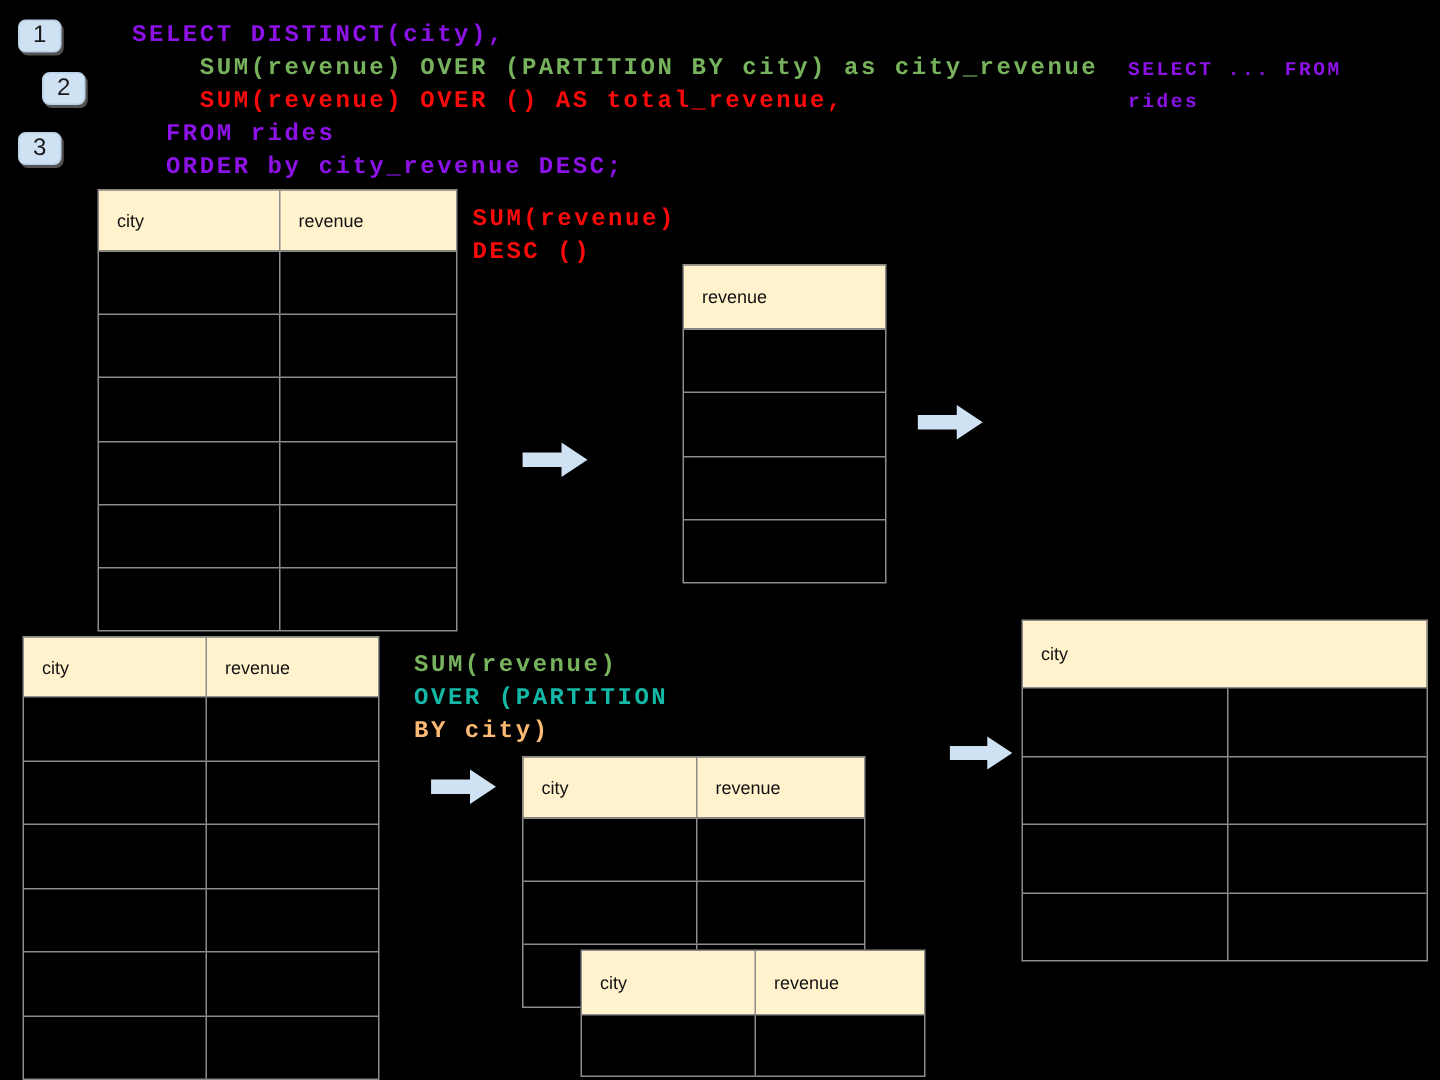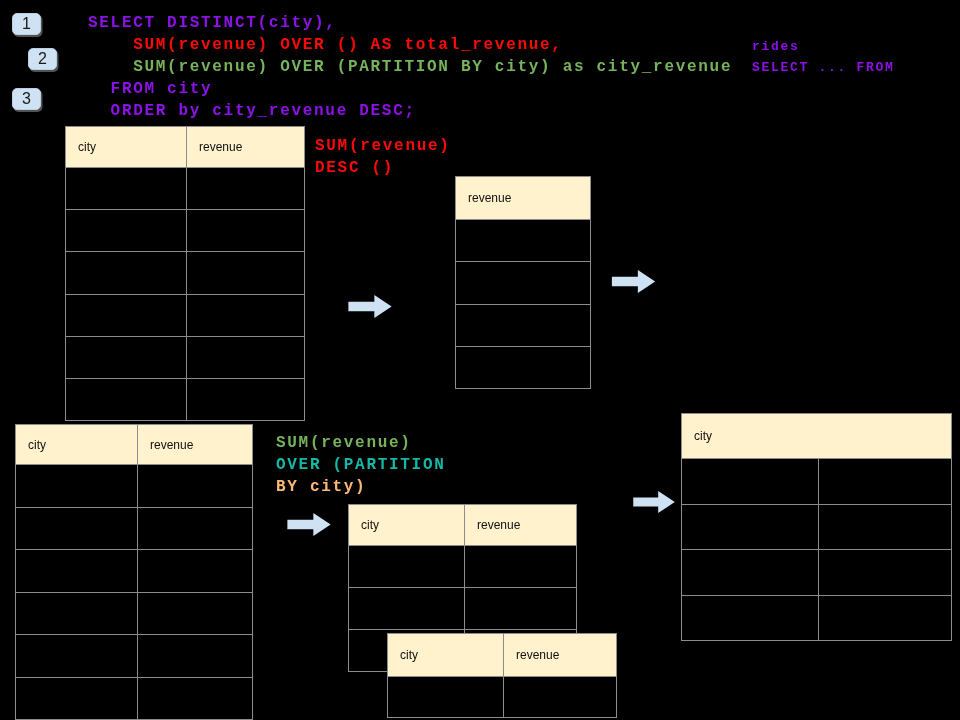--- a/index.html
+++ b/index.html
@@ -81,29 +81,29 @@
   </div>
   <div class="badge" style="left:28px;top:48px;">
     <span>2</span>
   </div>
   <div class="badge" style="left:12px;top:88px;">
     <span>3</span>
   </div>
 
   <div class="code" style="left:88px;top:12px;">
     <div class="sql-line" style="color: rgb(141, 18, 232);">SELECT DISTINCT(city),</div>
+    <div class="sql-line" style="color: rgb(119, 178, 92);">    SUM(revenue) OVER (PARTITION BY city) as city_revenue</div>
     <div class="sql-line" style="color: rgb(251, 10, 10);">    SUM(revenue) OVER () AS total_revenue,</div>
-    <div class="sql-line" style="color: rgb(119, 178, 92);">    SUM(revenue) OVER (PARTITION BY city) as city_revenue</div>
-    <div class="sql-line" style="color: rgb(141, 18, 232);">  FROM city</div>
+    <div class="sql-line" style="color: rgb(141, 18, 232);">  FROM rides</div>
     <div class="sql-line" style="color: rgb(141, 18, 232);">  ORDER by city_revenue DESC;</div>
   </div>
 
   <div class="code small" style="left:752px;top:36px;">
+    <div class="sql-line" style="color: rgb(141, 18, 232);">SELECT ... FROM</div>
     <div class="sql-line" style="color: rgb(141, 18, 232);">rides</div>
-    <div class="sql-line" style="color: rgb(141, 18, 232);">SELECT ... FROM</div>
   </div>
 
   <div class="code" style="left:315px;top:135px;">
     <div class="sql-line" style="color: rgb(251, 10, 10);">SUM(revenue)</div>
     <div class="sql-line" style="color: rgb(251, 10, 10);">DESC ()</div>
   </div>
 
   <div class="code" style="left:276px;top:432px;">
     <div class="sql-line" style="color: rgb(119, 178, 92);">SUM(revenue)</div>
     <div class="sql-line" style="color: #14b8a6;">OVER (PARTITION</div>

